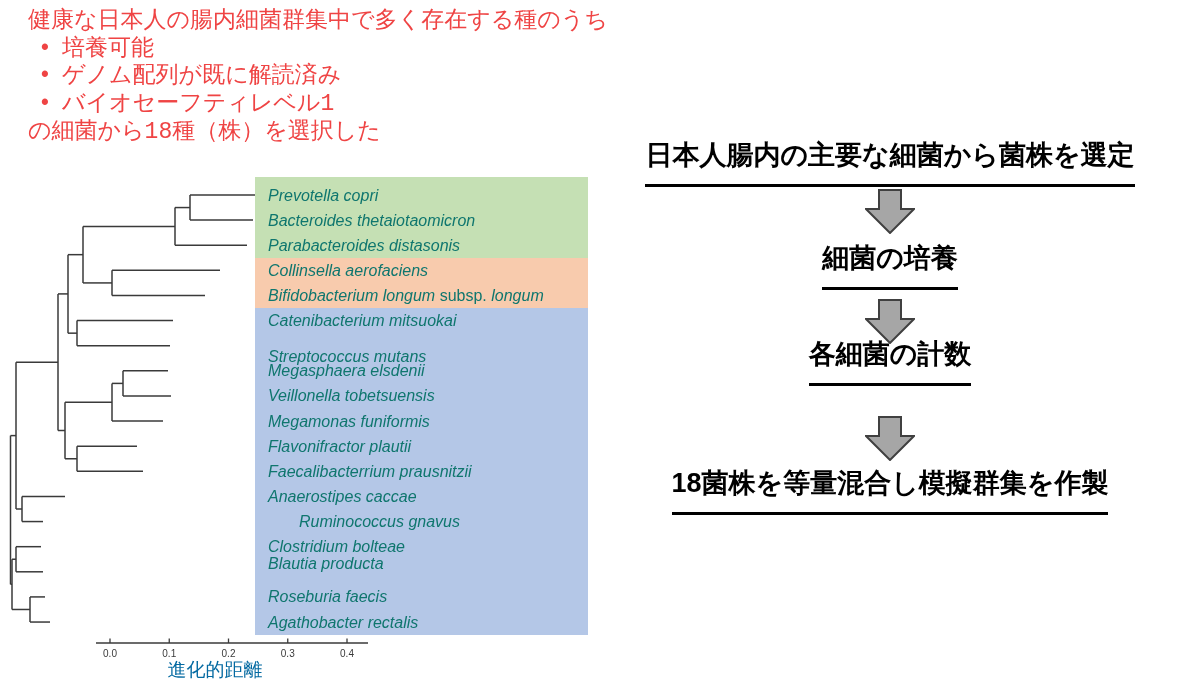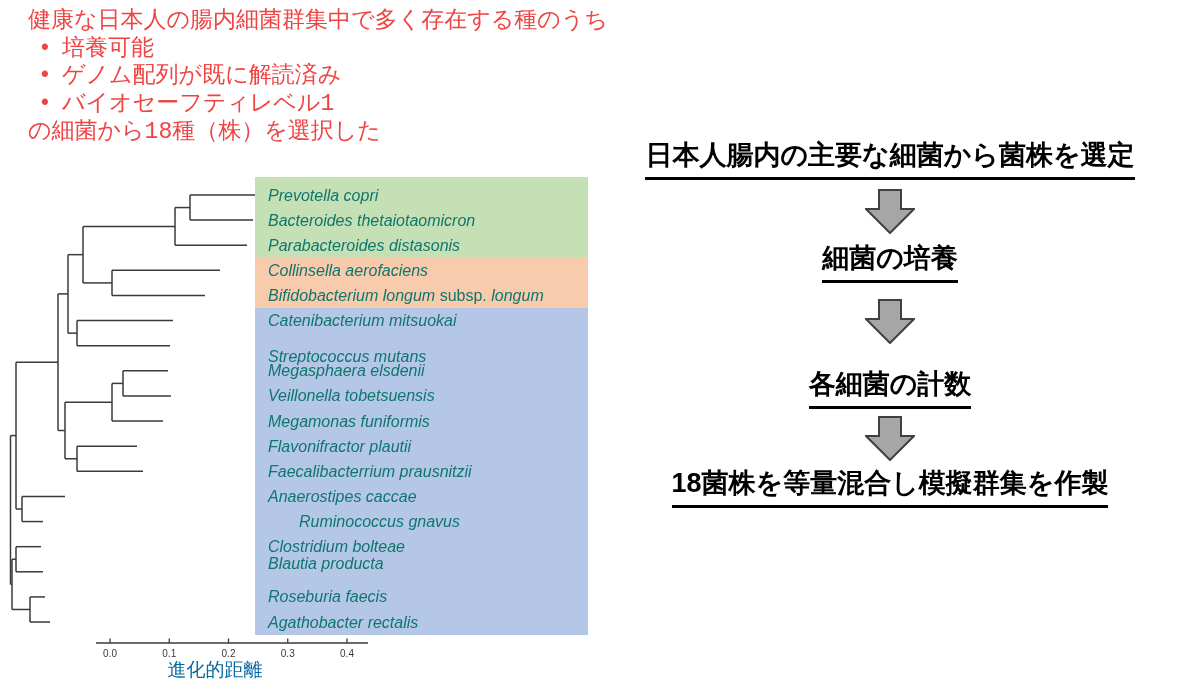--- a/index.html
+++ b/index.html
@@ -25,21 +25,21 @@
     position:absolute;left:130px;top:657px;width:170px;text-align:center;
     font-size:19px;color:#0369a1;
   }
   
   #flowchart{position:absolute;left:605px;top:130px;width:570px;height:560px;}
   #flowchart .flow-step{
     position:absolute;left:0;width:100%;text-align:center;
     font-size:27px;font-weight:bold;color:#000;white-space:nowrap;
   }
   #flowchart .flow-step span{
-    display:inline-block;border-bottom:3px solid #000;padding-bottom:4px;
+    display:inline-block;border-bottom:3px solid #000;padding-bottom:11px;
   }
   #flowchart .flow-arrow{position:absolute;left:50%;margin-left:-25px;width:50px;height:45px;}
 </style>
 </head>
 <body>
 
 <div id="slide">
 
   <div id="intro">
     <div>健康な日本人の腸内細菌群集中で多く存在する種のうち</div>
@@ -156,20 +156,20 @@
 
   <div id="flowchart">
       <div class="flow-step" style="top: 7px;"><span>日本人腸内の主要な細菌から菌株を選定</span></div>
       <svg class="flow-arrow" viewBox="0 0 50 45" style="top: 59px;">
         <polygon points="14,1 36,1 36,20 49,20 25,44 1,20 14,20" fill="#a6a6a6" stroke="#404040" stroke-width="2" stroke-linejoin="miter"></polygon>
       </svg>
       <div class="flow-step" style="top: 110px;"><span>細菌の培養</span></div>
       <svg class="flow-arrow" viewBox="0 0 50 45" style="top: 169px;">
         <polygon points="14,1 36,1 36,20 49,20 25,44 1,20 14,20" fill="#a6a6a6" stroke="#404040" stroke-width="2" stroke-linejoin="miter"></polygon>
       </svg>
-      <div class="flow-step" style="top: 236px; text-decoration: underline;"><span>各細菌の計数</span></div>
+      <div class="flow-step" style="top: 206px; text-decoration: underline;"><span>各細菌の計数</span></div>
       <svg class="flow-arrow" viewBox="0 0 50 45" style="top: 286px;">
         <polygon points="14,1 36,1 36,20 49,20 25,44 1,20 14,20" fill="#a6a6a6" stroke="#404040" stroke-width="2" stroke-linejoin="miter"></polygon>
       </svg>
       <div class="flow-step" style="top: 335px;"><span>18菌株を等量混合し模擬群集を作製</span></div>
     </div>
 
 </div>
 
 </body></html>

